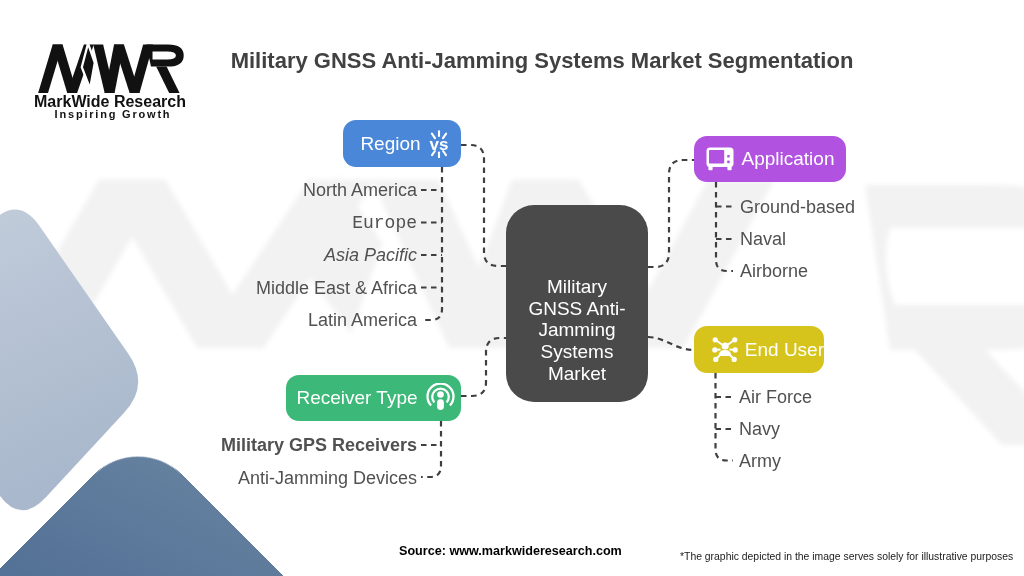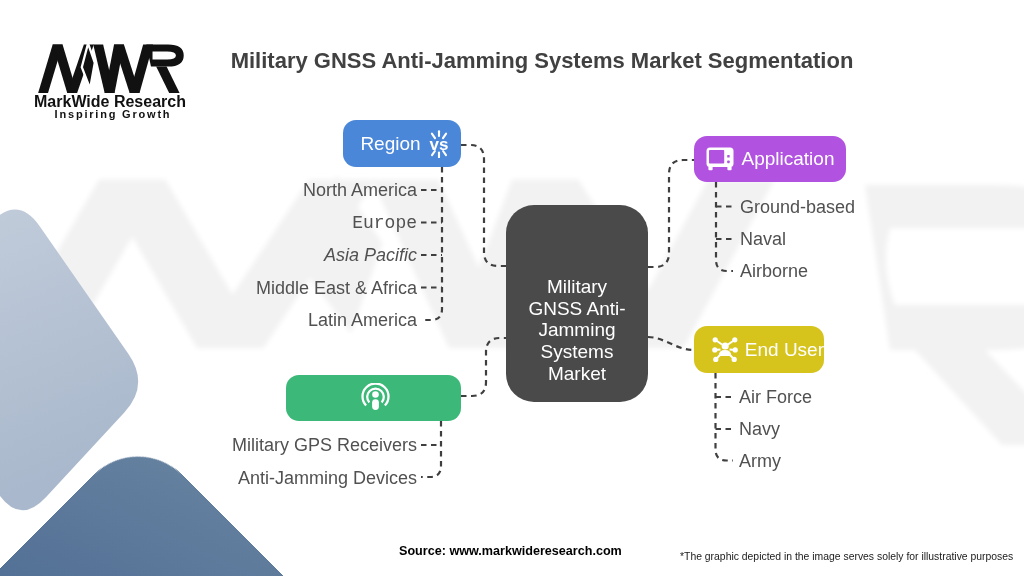--- a/index.html
+++ b/index.html
@@ -138,38 +138,39 @@
       <circle cx="23.2" cy="14.9" r="2.6"></circle>
       <circle cx="22.2" cy="24.4" r="2.6"></circle>
       <circle cx="13.2" cy="11" r="3.6"></circle>
       <path d="M6.8,21 Q6.8,15.1 13,15.1 Q19.2,15.1 19.2,21 Z"></path>
     </g>
   </svg>
   <span>End User</span>
 </div>
 
 <div class="node" style="left:286px;top:375px;width:175px;height:46px;background:#3cb878;padding-left:4px;box-sizing:border-box;">
+  <span style="margin-right:8px;">Receiver Type</span>
   <svg width="29" height="30" viewBox="0 0 29 30">
     <g fill="none" stroke="#fff" stroke-width="2.3">
       <path d="M5.1,22.5 A13,13 0 1 1 23.9,22.5"></path>
       <path d="M8.3,19.5 A8.3,8.3 0 1 1 20.7,19.5"></path>
     </g>
     <g fill="#fff">
       <circle cx="14.5" cy="11.5" r="3.3"></circle>
       <rect x="11.1" y="16.2" width="6.8" height="10.8" rx="3.4"></rect>
     </g>
   </svg>
 </div>
 
 <div class="li lr" style="right:607px;top:179px;">North America</div>
 <div class="li lr" style="right:607px;top:211.5px;font-family:Liberation Mono, monospace;">Europe</div>
 <div class="li lr" style="right:607px;top:244px;font-style:italic;">Asia Pacific</div>
 <div class="li lr" style="right:607px;top:276.5px;">Middle East &amp; Africa</div>
 <div class="li lr" style="right:607px;top:309px;">Latin America</div>
-<div class="li lr" style="right:607px;top:434px;">Military GPS Receivers</div>
+<div class="li lr" style="right:607px;top:434px;font-weight:bold;">Military GPS Receivers</div>
 <div class="li lr" style="right:607px;top:466.5px;">Anti-Jamming Devices</div>
 
 <div class="li" style="left:740px;top:195.5px;">Ground-based</div>
 <div class="li" style="left:740px;top:228px;">Naval</div>
 <div class="li" style="left:740px;top:260px;">Airborne</div>
 <div class="li" style="left:739px;top:386px;">Air Force</div>
 <div class="li" style="left:739px;top:418px;">Navy</div>
 <div class="li" style="left:739px;top:449.5px;">Army</div>
 
 <div class="abs" style="left:399px;top:544px;font-size:12.6px;font-weight:bold;color:#000;">Source: www.markwideresearch.com</div>

